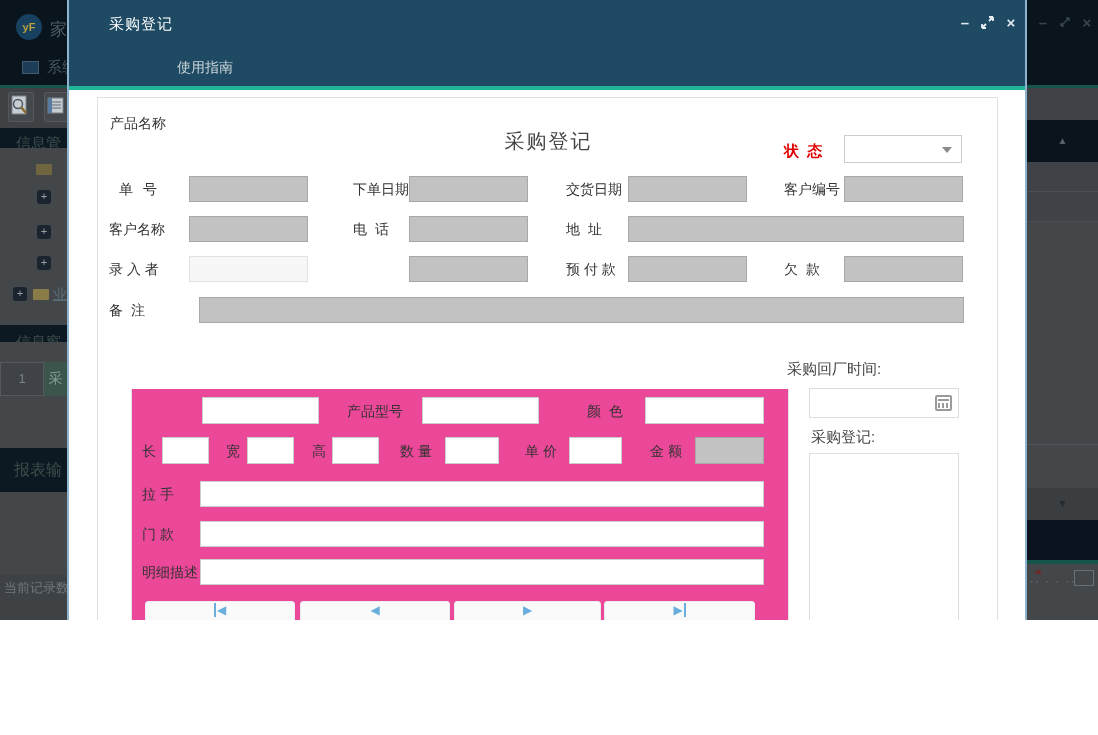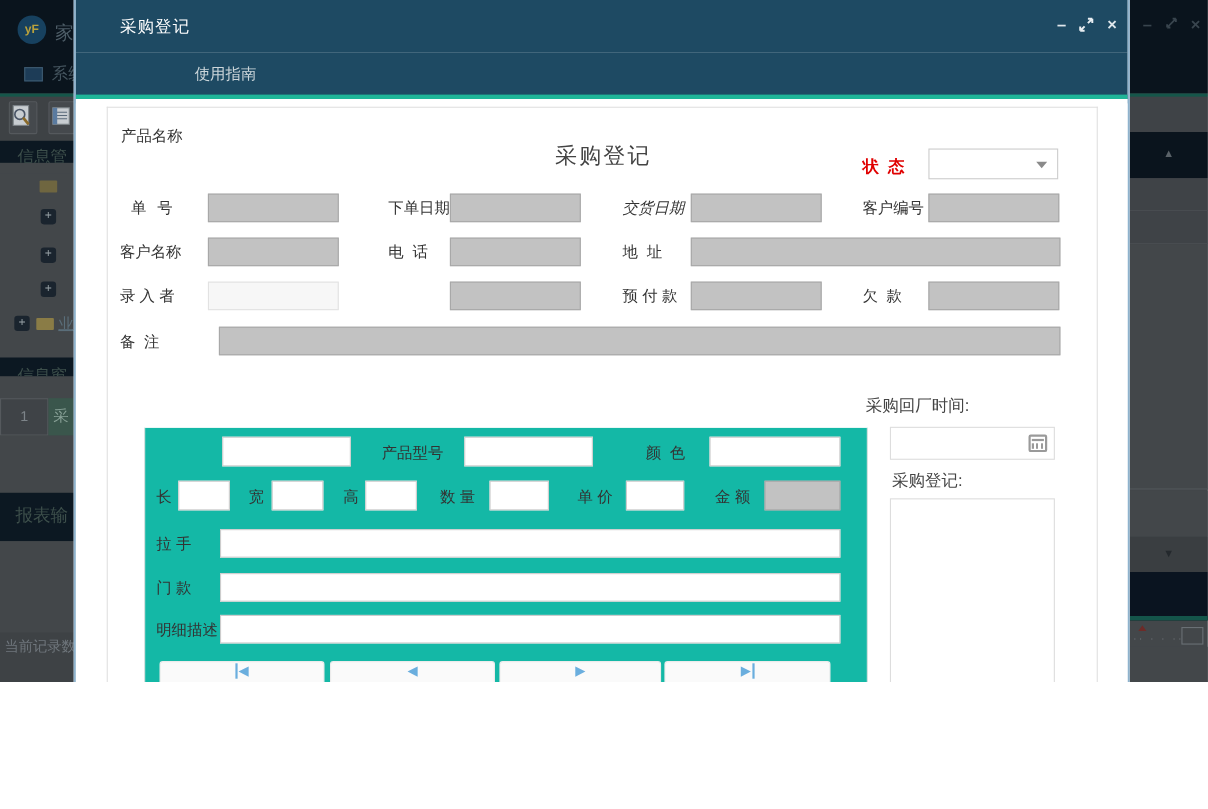--- a/index.html
+++ b/index.html
@@ -60,21 +60,21 @@
   .w-input { position:absolute; height:27px; background:#ffffff; border:1px solid #cccccc; }
   .form-title { left:0; top:30px; width:901px; text-align:center; font-size:20px; color:#444444; letter-spacing:2px; }
   .status-lbl { left:686px; top:44px; font-size:15px; font-weight:bold; color:#e00000; letter-spacing:2px; }
   .status-select { left:746px; top:37px; width:118px; height:28px; background:#ffffff; border:1px solid #cccccc; }
   .caret-down { position:absolute; right:9px; top:11px; width:0; height:0; border-left:5px solid transparent; border-right:5px solid transparent; border-top:6px solid #8a8a8a; }
 
   .detail-panel { left:33px; top:250px; width:658px; height:273px; }
   .d-tabbar { position:absolute; left:0; top:0; width:658px; height:38px; background:#1e4a63; border-bottom:3px solid #1fb598; }
   .d-tab { position:absolute; top:0; height:35px; line-height:35px; text-align:center; font-size:14px; color:#dbe3e7; cursor:pointer; }
   .d-tab.active { background:#1fb598; color:#ffffff; }
-  .d-content { position:absolute; left:0; top:41px; width:658px; height:232px; background:#14b8a6; border-left:1px solid #e5e5e5; border-right:1px solid #e5e5e5; }
+  .d-content { position:absolute; left:0; top:41px; width:658px; height:232px; background:#ec4899; border-left:1px solid #e5e5e5; border-right:1px solid #e5e5e5; }
   .d-lbl { position:absolute; font-size:14px; color:#333333; white-space:nowrap; }
 
   .pager { position:absolute; height:30px; background:#fafafa; border:1px solid #ececec; border-radius:3px; text-align:center; color:#6aaede; font-size:12px; line-height:16px; cursor:pointer; }
   .pg-bar-l { border-left:2px solid #6aaede; padding-left:1px; }
   .pg-bar-r { border-right:2px solid #6aaede; padding-right:1px; }
 
   .rp-lbl { position:absolute; font-size:15px; color:#444444; }
   .rp-date { left:711px; top:290px; width:150px; height:30px; background:#ffffff; border:1px solid #dddddd; }
   .rp-textarea { left:711px; top:355px; width:150px; height:171px; background:#ffffff; border:1px solid #dddddd; }
   .cal-icon { position:absolute; right:6px; top:6px; width:17px; height:16px; border:2px solid #9a9a9a; border-radius:2px; }
@@ -182,21 +182,21 @@
         <div class="abs form-title">采购登记</div>
         <div class="abs status-lbl">状 态</div>
         <div class="abs status-select">
             <div class="caret-down"></div>
           </div>
 
         <div class="lbl" style="left:21px; top:83px; letter-spacing:3px;">单 号</div>
         <div class="g-input" style="left:91px; top:78px; width:119px;"></div>
         <div class="lbl" style="left:255px; top:83px;">下单日期</div>
         <div class="g-input" style="left:311px; top:78px; width:119px;"></div>
-        <div class="lbl" style="left:468px; top:83px;font-style:italic;">交货日期</div>
+        <div class="lbl" style="left:468px; top:83px;">交货日期</div>
         <div class="g-input" style="left:530px; top:78px; width:119px;"></div>
         <div class="lbl" style="left:686px; top:83px;">客户编号</div>
         <div class="g-input" style="left:746px; top:78px; width:119px;"></div>
 
         <div class="lbl" style="left:11px; top:123px;">客户名称</div>
         <div class="g-input" style="left:91px; top:118px; width:119px;"></div>
         <div class="lbl" style="left:255px; top:123px; letter-spacing:2px;">电 话</div>
         <div class="g-input" style="left:311px; top:118px; width:119px;"></div>
         <div class="lbl" style="left:468px; top:123px; letter-spacing:2px;">地 址</div>
         <div class="g-input" style="left:530px; top:118px; width:336px;"></div>

